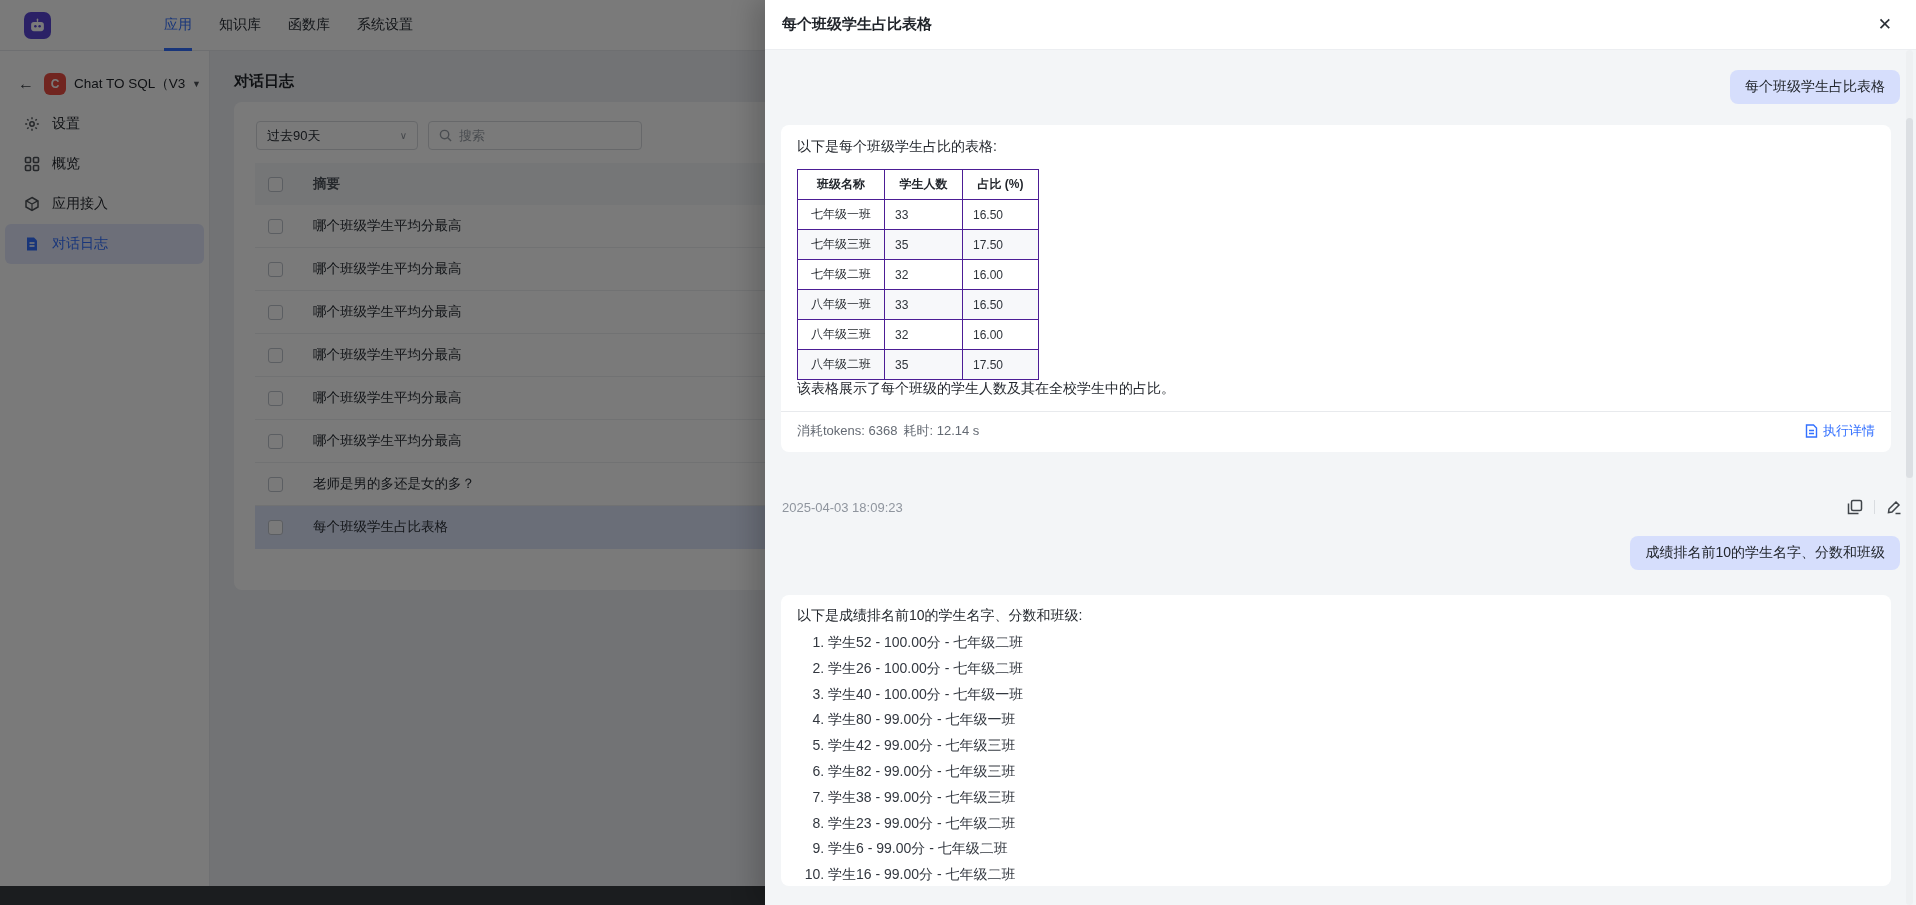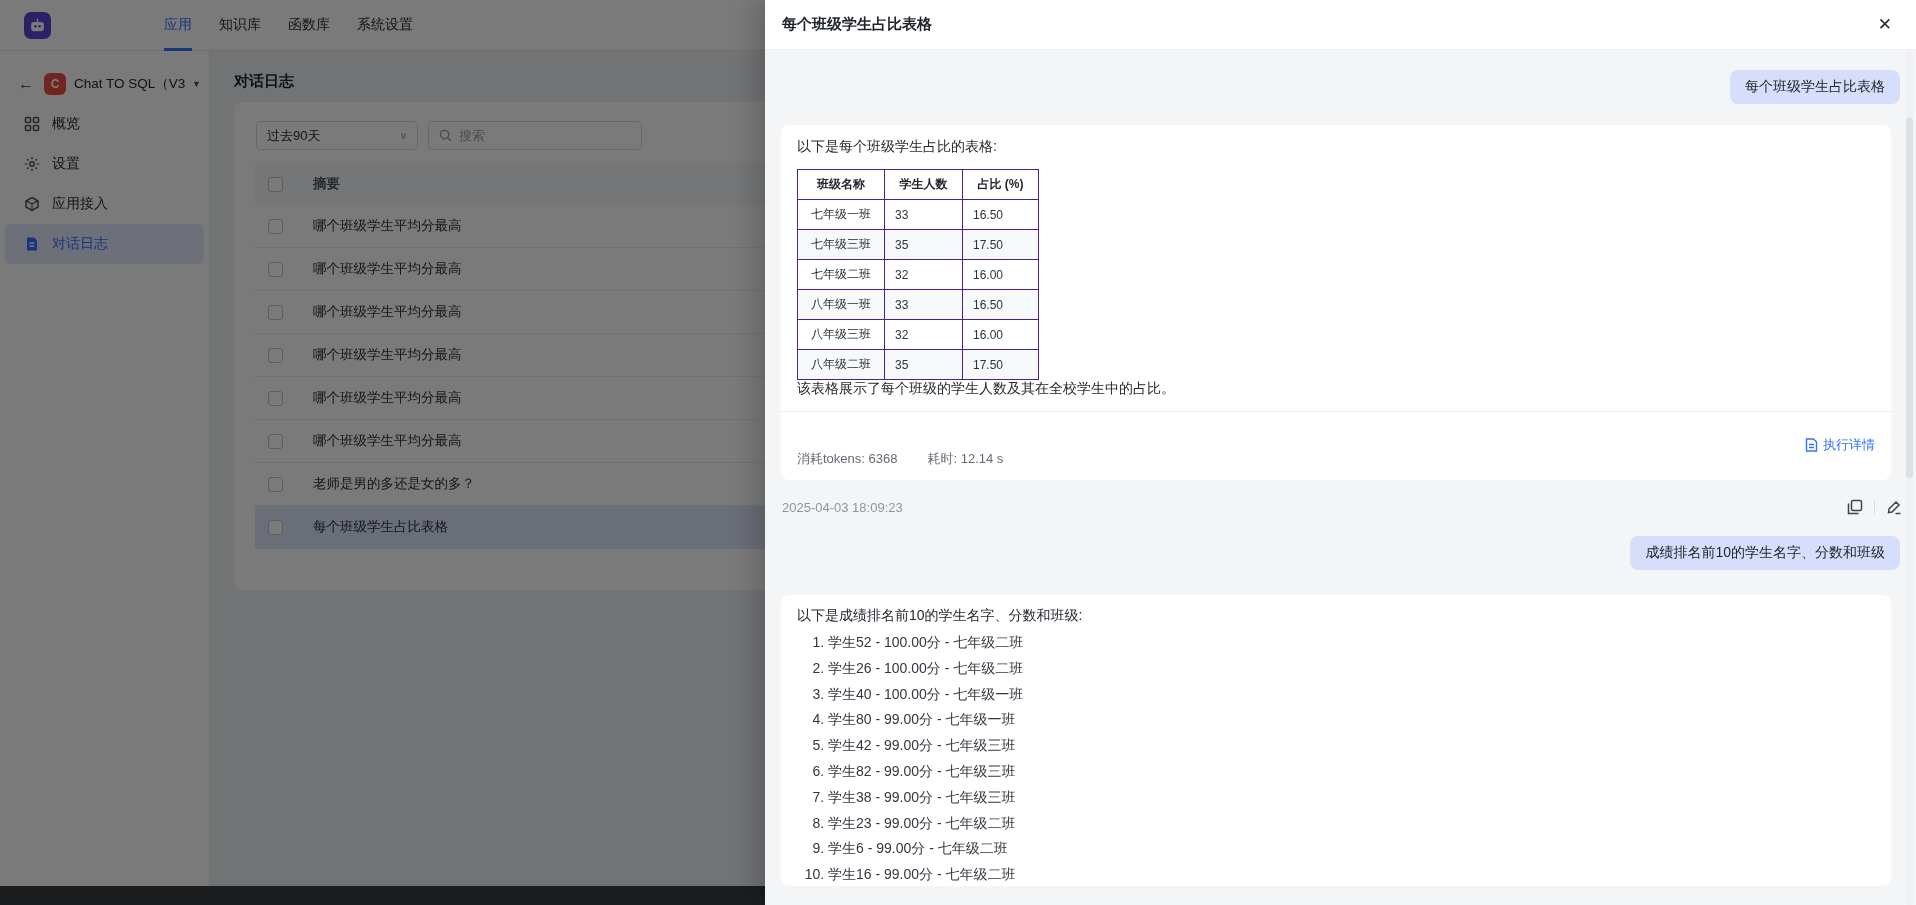--- a/index.html
+++ b/index.html
@@ -70,21 +70,21 @@
   .cls-table { border-collapse:collapse; margin-top:13px; }
   .cls-table th, .cls-table td { border:1px solid #4c1d95; font-size:12px; padding:6px 10px; }
   .cls-table th { font-weight:700; color:#1f2329; text-align:center; }
   .cls-table td:first-child { text-align:center; width:87px; }
   .cls-table td:nth-child(2) { width:78px; color:#2e333a; }
   .cls-table td:nth-child(3) { width:76px; color:#2e333a; }
   .cls-table tr.alt td { background:#f7f8fa; }
   .ai-summary { font-size:14px; color:#25292f; }
   .ai-footer { margin:13px -16px 0; border-top:1px solid #e8eaed; padding:10px 16px 2px;
                display:flex; align-items:center; justify-content:space-between; }
-  .tok { font-size:13px; color:#646a73; display:flex; gap:30px;margin-top:28px; }
+  .tok { font-size:13px; color:#646a73; display:flex; gap:6px; }
   .detail-link { display:flex; align-items:center; gap:5px; font-size:13px; color:#3370ff; text-decoration:none; }
 
   .timestamp { position:absolute; left:17px; top:500px; font-size:13px; color:#8f959e; }
   .msg-tools { position:absolute; right:14px; top:499px; display:flex; align-items:center; gap:11px; }
   .vdiv { width:1px; height:14px; background:#d9dce0; }
   .tool-btn { background:none; border:none; cursor:pointer; display:flex; }
 
   .rank-list { margin-top:5px; padding-left:31px; }
   .rank-list li { font-size:14px; color:#32373f; line-height:25.8px; }
 
@@ -119,35 +119,35 @@
   <aside class="sidebar">
     <div class="side-head">
       <span class="back-ic">←</span>
       <span class="avatar">C</span>
       <span class="app-name">Chat TO SQL（V3...</span>
       <span class="caret">▼</span>
     </div>
     <div class="menu">
       <div class="menu-item">
         <svg width="16" height="16" viewBox="0 0 16 16">
+            <circle cx="8" cy="8" r="2.2" fill="none" stroke="#4e5358" stroke-width="1.5"></circle>
+            <path d="M8 1.2v2M8 12.8v2M1.2 8h2M12.8 8h2M3.2 3.2l1.4 1.4M11.4 11.4l1.4 1.4M12.8 3.2l-1.4 1.4M4.6 11.4l-1.4 1.4" stroke="#4e5358" stroke-width="1.4"></path>
+          </svg>
+        <span>设置</span>
+      </div>
+      <div class="menu-item">
+        <svg width="16" height="16" viewBox="0 0 16 16">
             <g fill="none" stroke="#4e5358" stroke-width="1.6">
               <rect x="1.5" y="1.5" width="5" height="5" rx="1"></rect>
               <rect x="9.5" y="1.5" width="5" height="5" rx="1"></rect>
               <rect x="1.5" y="9.5" width="5" height="5" rx="1"></rect>
               <rect x="9.5" y="9.5" width="5" height="5" rx="1"></rect>
             </g>
           </svg>
         <span>概览</span>
-      </div>
-      <div class="menu-item">
-        <svg width="16" height="16" viewBox="0 0 16 16">
-            <circle cx="8" cy="8" r="2.2" fill="none" stroke="#4e5358" stroke-width="1.5"></circle>
-            <path d="M8 1.2v2M8 12.8v2M1.2 8h2M12.8 8h2M3.2 3.2l1.4 1.4M11.4 11.4l1.4 1.4M12.8 3.2l-1.4 1.4M4.6 11.4l-1.4 1.4" stroke="#4e5358" stroke-width="1.4"></path>
-          </svg>
-        <span>设置</span>
       </div>
       <div class="menu-item">
         <svg width="16" height="16" viewBox="0 0 16 16">
             <path d="M8 1.5 14 5v6L8 14.5 2 11V5z" fill="none" stroke="#4e5358" stroke-width="1.5"></path>
             <path d="M8 8 2.3 4.9M8 8l5.7-3.1M8 8v6.3" fill="none" stroke="#4e5358" stroke-width="1.2"></path>
           </svg>
         <span>应用接入</span>
       </div>
       <div class="menu-item selected">
         <svg width="16" height="16" viewBox="0 0 16 16">

